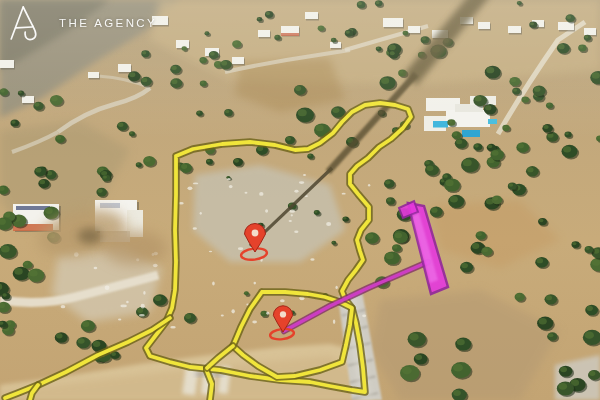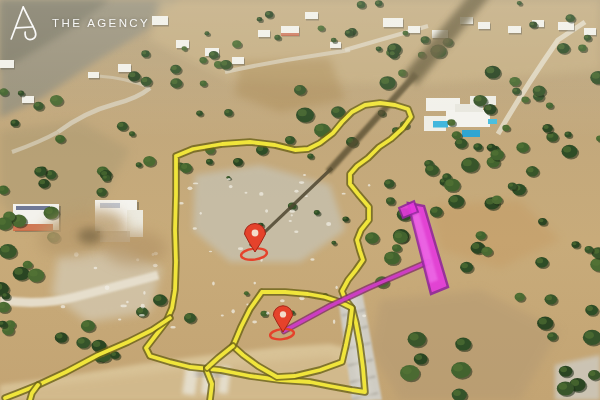--- a/index.html
+++ b/index.html
@@ -3,21 +3,21 @@
 <meta charset="utf-8">
 <style>
   html,body{margin:0;padding:0;background:#222;}
   .stage{
     position:relative;width:600px;height:400px;overflow:hidden;
     font-family:"Liberation Sans",sans-serif;
     background:linear-gradient(180deg,#b3a07a 0%,#c2a87c 30%,#c8ab7a 60%,#c3a473 100%);
   }
   .stage svg{position:absolute;left:0;top:0;display:block;}
   .logo{
-    position:absolute;left:8px;top:5px;display:flex;align-items:center;gap:12px;
+    position:absolute;left:8px;top:5px;display:flex;align-items:center;gap:19px;
     color:rgba(255,255,255,.95);z-index:5;
     text-shadow:0 0 3px rgba(60,60,50,.45);
   }
   .logo .monogram{position:static;width:32px;height:36px;}
   .logo .brand{
     font-size:11.5px;letter-spacing:2.4px;font-weight:400;
     color:rgba(255,255,255,.93);white-space:nowrap;
   }
 </style>
 </head>

